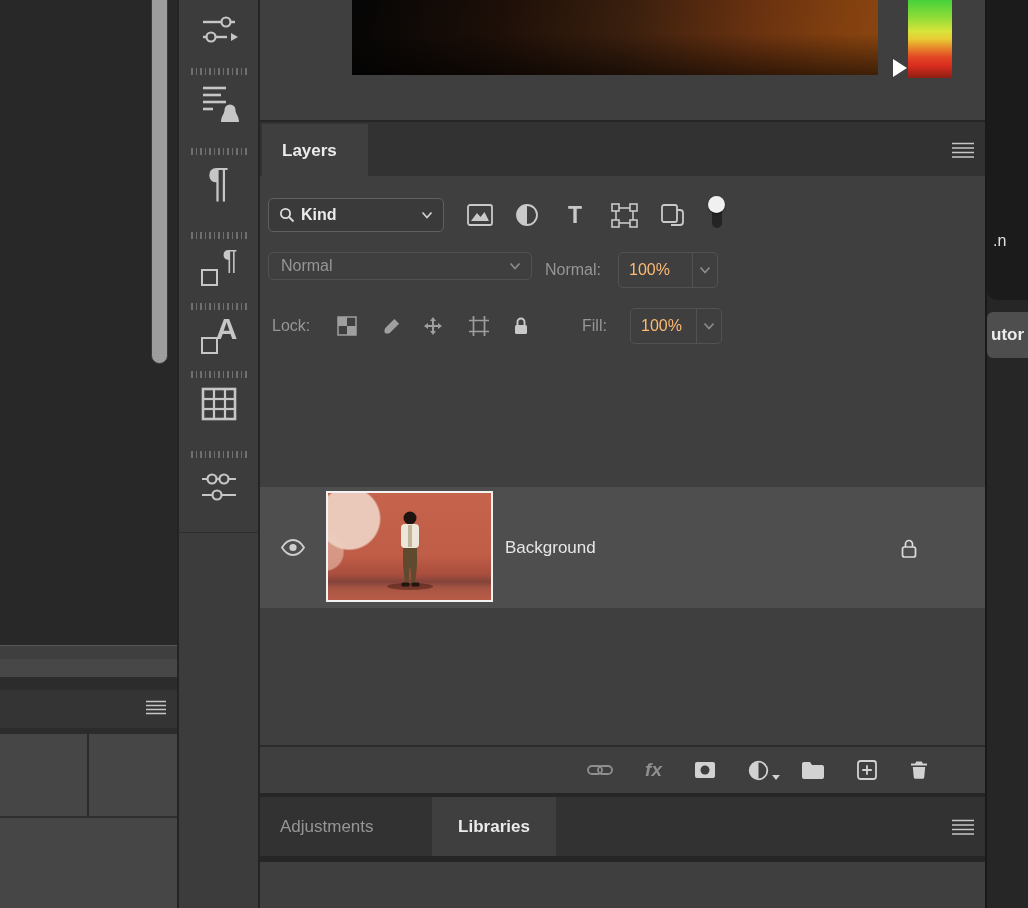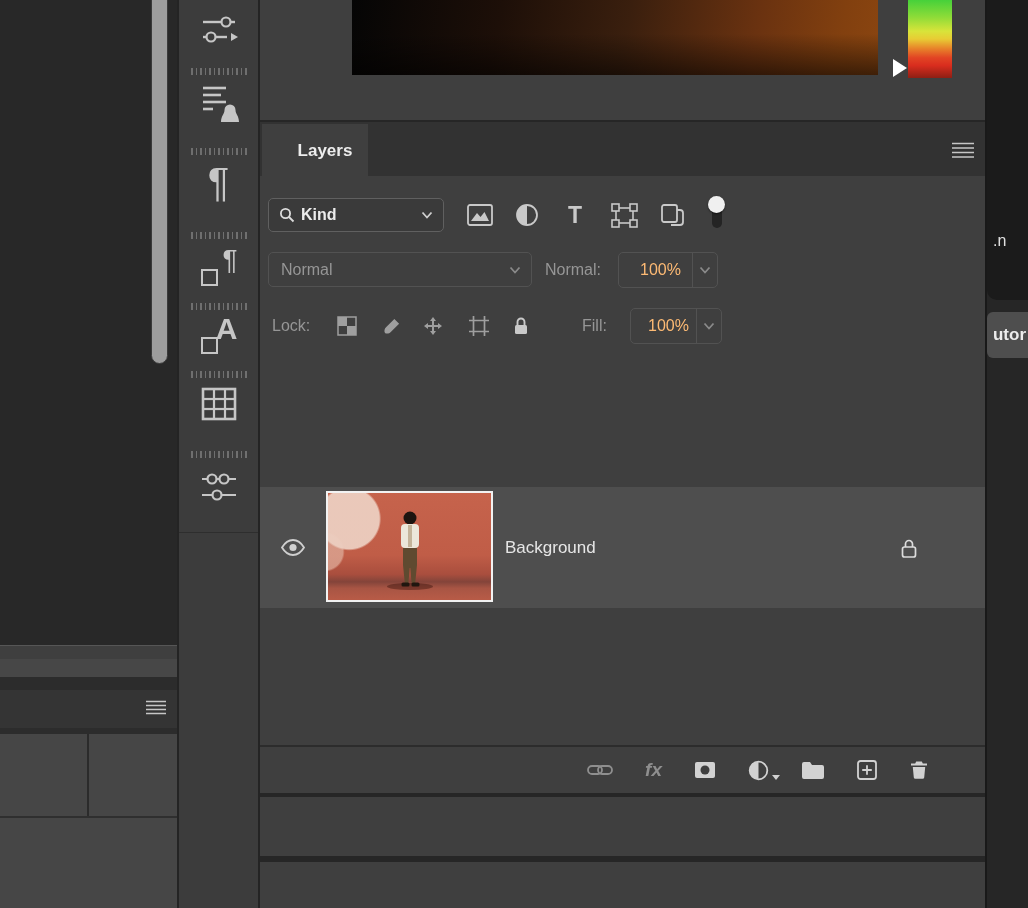--- a/index.html
+++ b/index.html
@@ -1,19 +1,19 @@
 <!DOCTYPE html>
 <html><head>
 <meta charset="utf-8">
 <style>
   html,body{margin:0;padding:0;background:#1e1e1e;}
   .stage{position:relative;width:1028px;height:908px;overflow:hidden;background:#3f3f3f;
          font-family:"Liberation Sans",sans-serif;font-size:16px;color:#d8d8d8;}
   .abs{position:absolute;}
-  .flexc{display:flex;align-items:center;justify-content:center;}
+  .flexc{display:flex;align-items:center;}
   .flexcc{display:flex;align-items:center;justify-content:center;}
   .sel{border:1px solid #525252;border-radius:5px;box-sizing:border-box;display:flex;align-items:center;}
   .sel.lit{border-color:#606060;background:#3a3a3a;}
   .dimtxt{color:#969696;}
   .valtxt{color:#fdba74;}
   .brighttxt{color:#ececec;}
   .tabname{font-size:17px;font-weight:600;}
   .layername{font-size:17px;color:#e6e6e6;}
   .gripper{width:56px;height:7px;background:repeating-linear-gradient(to right,#6f6f6f 0 1.5px,transparent 1.5px 4.5px);}
   .railicon{position:absolute;left:0;width:79px;display:flex;justify-content:center;}
@@ -204,21 +204,21 @@
       <svg width="25" height="25" viewBox="0 0 25 25">
         <rect x="2" y="2" width="15" height="17" rx="2" fill="none" stroke="#c9c9c9" stroke-width="1.8"></rect>
         <path d="M17 7 h3 a3 3 0 0 1 3 3 v9 a3 3 0 0 1 -3 3 h-9" fill="none" stroke="#c9c9c9" stroke-width="1.8"></path>
       </svg>
     </div>
     <div class="abs" style="left:448px;top:76px;width:18px;height:36px;">
       <div class="abs" style="left:4px;top:10px;width:10px;height:22px;background:#242424;border-radius:5px;"></div>
       <div class="abs" style="left:0;top:0;width:17px;height:17px;background:#f0f0f0;border-radius:50%;box-shadow:0 1px 2px rgba(0,0,0,.5);"></div>
     </div>
 
-    <div class="abs sel flexc" style="left:8px;top:132px;width:264px;height:35px;padding-left:12px;">
+    <div class="abs sel flexc" style="left:8px;top:132px;width:264px;height:28px;padding-left:12px;">
       <span class="dimtxt">Normal</span>
       <span style="margin-left:auto;margin-right:10px;" class="flexcc">
         <svg width="12" height="8" viewBox="0 0 12 8">
             <path d="M1.5 1.5 L6 6.5 L10.5 1.5" fill="none" stroke="#8a8a8a" stroke-width="1.8"></path>
           </svg>
       </span>
     </div>
     <div class="abs flexc dimtxt" style="left:285px;top:132px;height:36px;">
       <span>Normal:</span>
     </div>
@@ -340,20 +340,33 @@
         <svg width="20" height="20" viewBox="0 0 20 20">
             <path d="M7.2 1.5 h5.6 l1 2 H18 v2 H2 v-2 h4.2 Z" fill="#d2d2d2"></path>
             <path d="M3.8 7 h12.4 l-1 10.4 a1.6 1.6 0 0 1 -1.6 1.4 H6.4 a1.6 1.6 0 0 1 -1.6 -1.4 Z" fill="#d2d2d2"></path>
           </svg>
       </span>
     </div>
   </div>
 
   <div class="abs" style="left:260px;top:793px;width:725px;height:4px;background:#262626;"></div>
 
+  <div class="abs" style="left:260px;top:797px;width:725px;height:59px;background:#323232;">
+    <div class="abs flexc" style="left:0;top:0;height:59px;padding-left:20px;">
+      <span class="tabname dimtxt" style="font-weight:400;">Adjustments</span>
+    </div>
+    <div class="abs flexcc" style="left:172px;top:0;width:124px;height:59px;background:#3f3f3f;">
+      <span class="tabname brighttxt">Libraries</span>
+    </div>
+    <div class="abs flexcc" style="left:688px;top:20px;width:30px;height:20px;">
+      <svg width="24" height="16" viewBox="0 0 24 16">
+          <path d="M1 1.5 H23 M1 6 H23 M1 10.5 H23 M1 15 H23" stroke="#c6c6c6" stroke-width="1.7"></path>
+        </svg>
+    </div>
+  </div>
 
   <div class="abs" style="left:260px;top:856px;width:725px;height:6px;background:#262626;"></div>
 
 
   <div class="abs" style="left:985px;top:0;width:43px;height:908px;background:#262626;border-left:2px solid #191919;box-sizing:border-box;">
     <div class="abs" style="left:0;top:0;width:41px;height:300px;background:#1b1b1b;border-bottom-left-radius:10px;">
       <span class="abs" style="left:6px;top:232px;color:#e0e0e0;font-size:16px;">.n</span>
     </div>
     <div class="abs flexc" style="left:0;top:312px;width:41px;height:46px;background:#4e4e4e;border-top-left-radius:6px;border-bottom-left-radius:6px;padding-left:4px;box-sizing:border-box;">
       <span style="color:#ededed;font-size:17px;font-weight:600;">utor</span>

